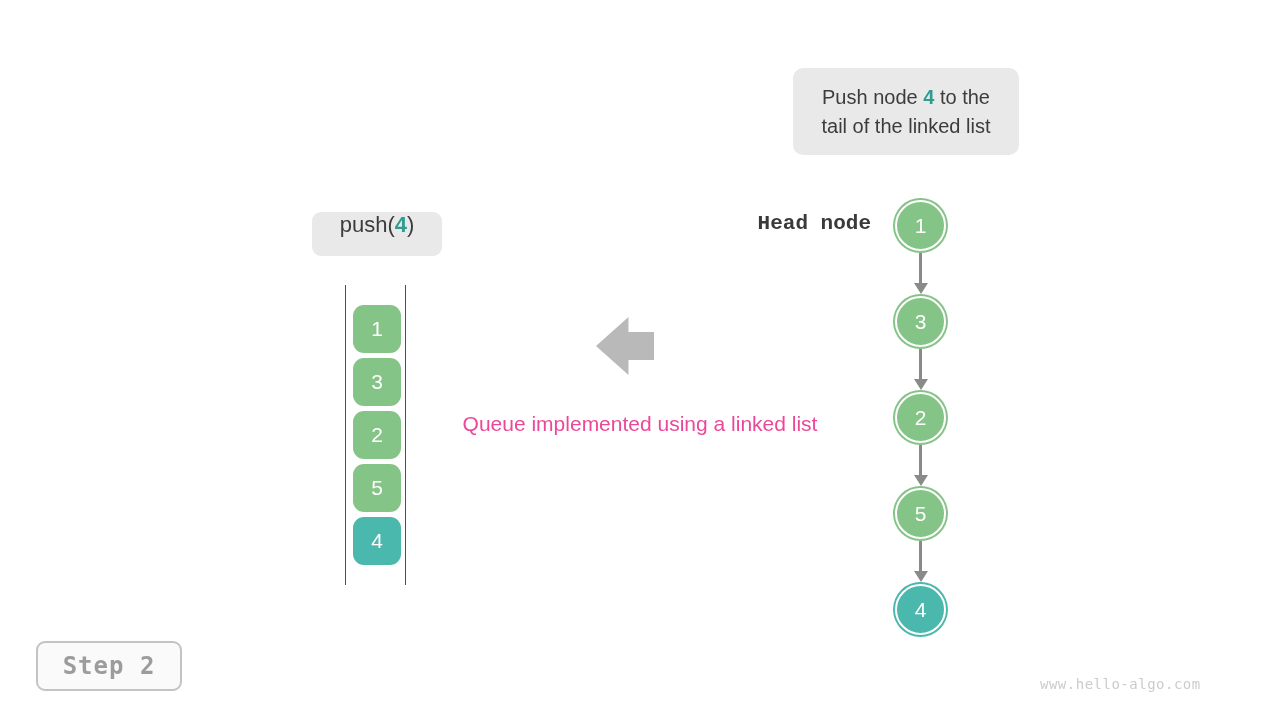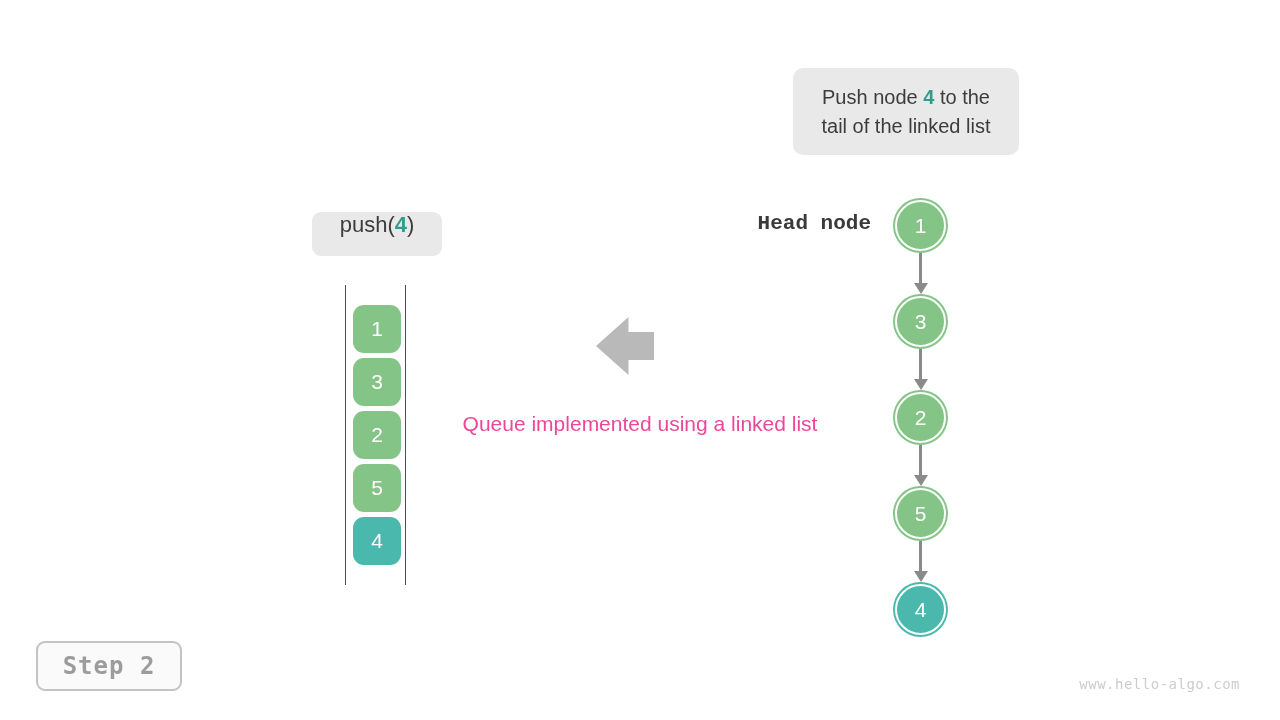--- a/index.html
+++ b/index.html
@@ -92,21 +92,21 @@
     position:absolute; left:36px; top:641px; width:146px; height:50px;
     background:#fafafa; border:2px solid #c3c3c3; border-radius:9px;
     box-sizing:border-box;
     display:flex; align-items:center; justify-content:center;
     font-family:"DejaVu Sans Mono", monospace; font-weight:700;
     font-size:24px; color:#9c9c9c; letter-spacing:1px;
   }
 
   
   .watermark {
-    position:absolute; left:1040px; top:676px; width:200px; text-align:right;
+    position:absolute; left:1040px; top:676px; width:200px; 
     font-family:"DejaVu Sans Mono", monospace; font-size:14px;
     color:#cccccc; letter-spacing:0.5px;
   }
 </style>
 </head>
 <body>
 
 <div class="canvas">
 
   <div class="callout">

